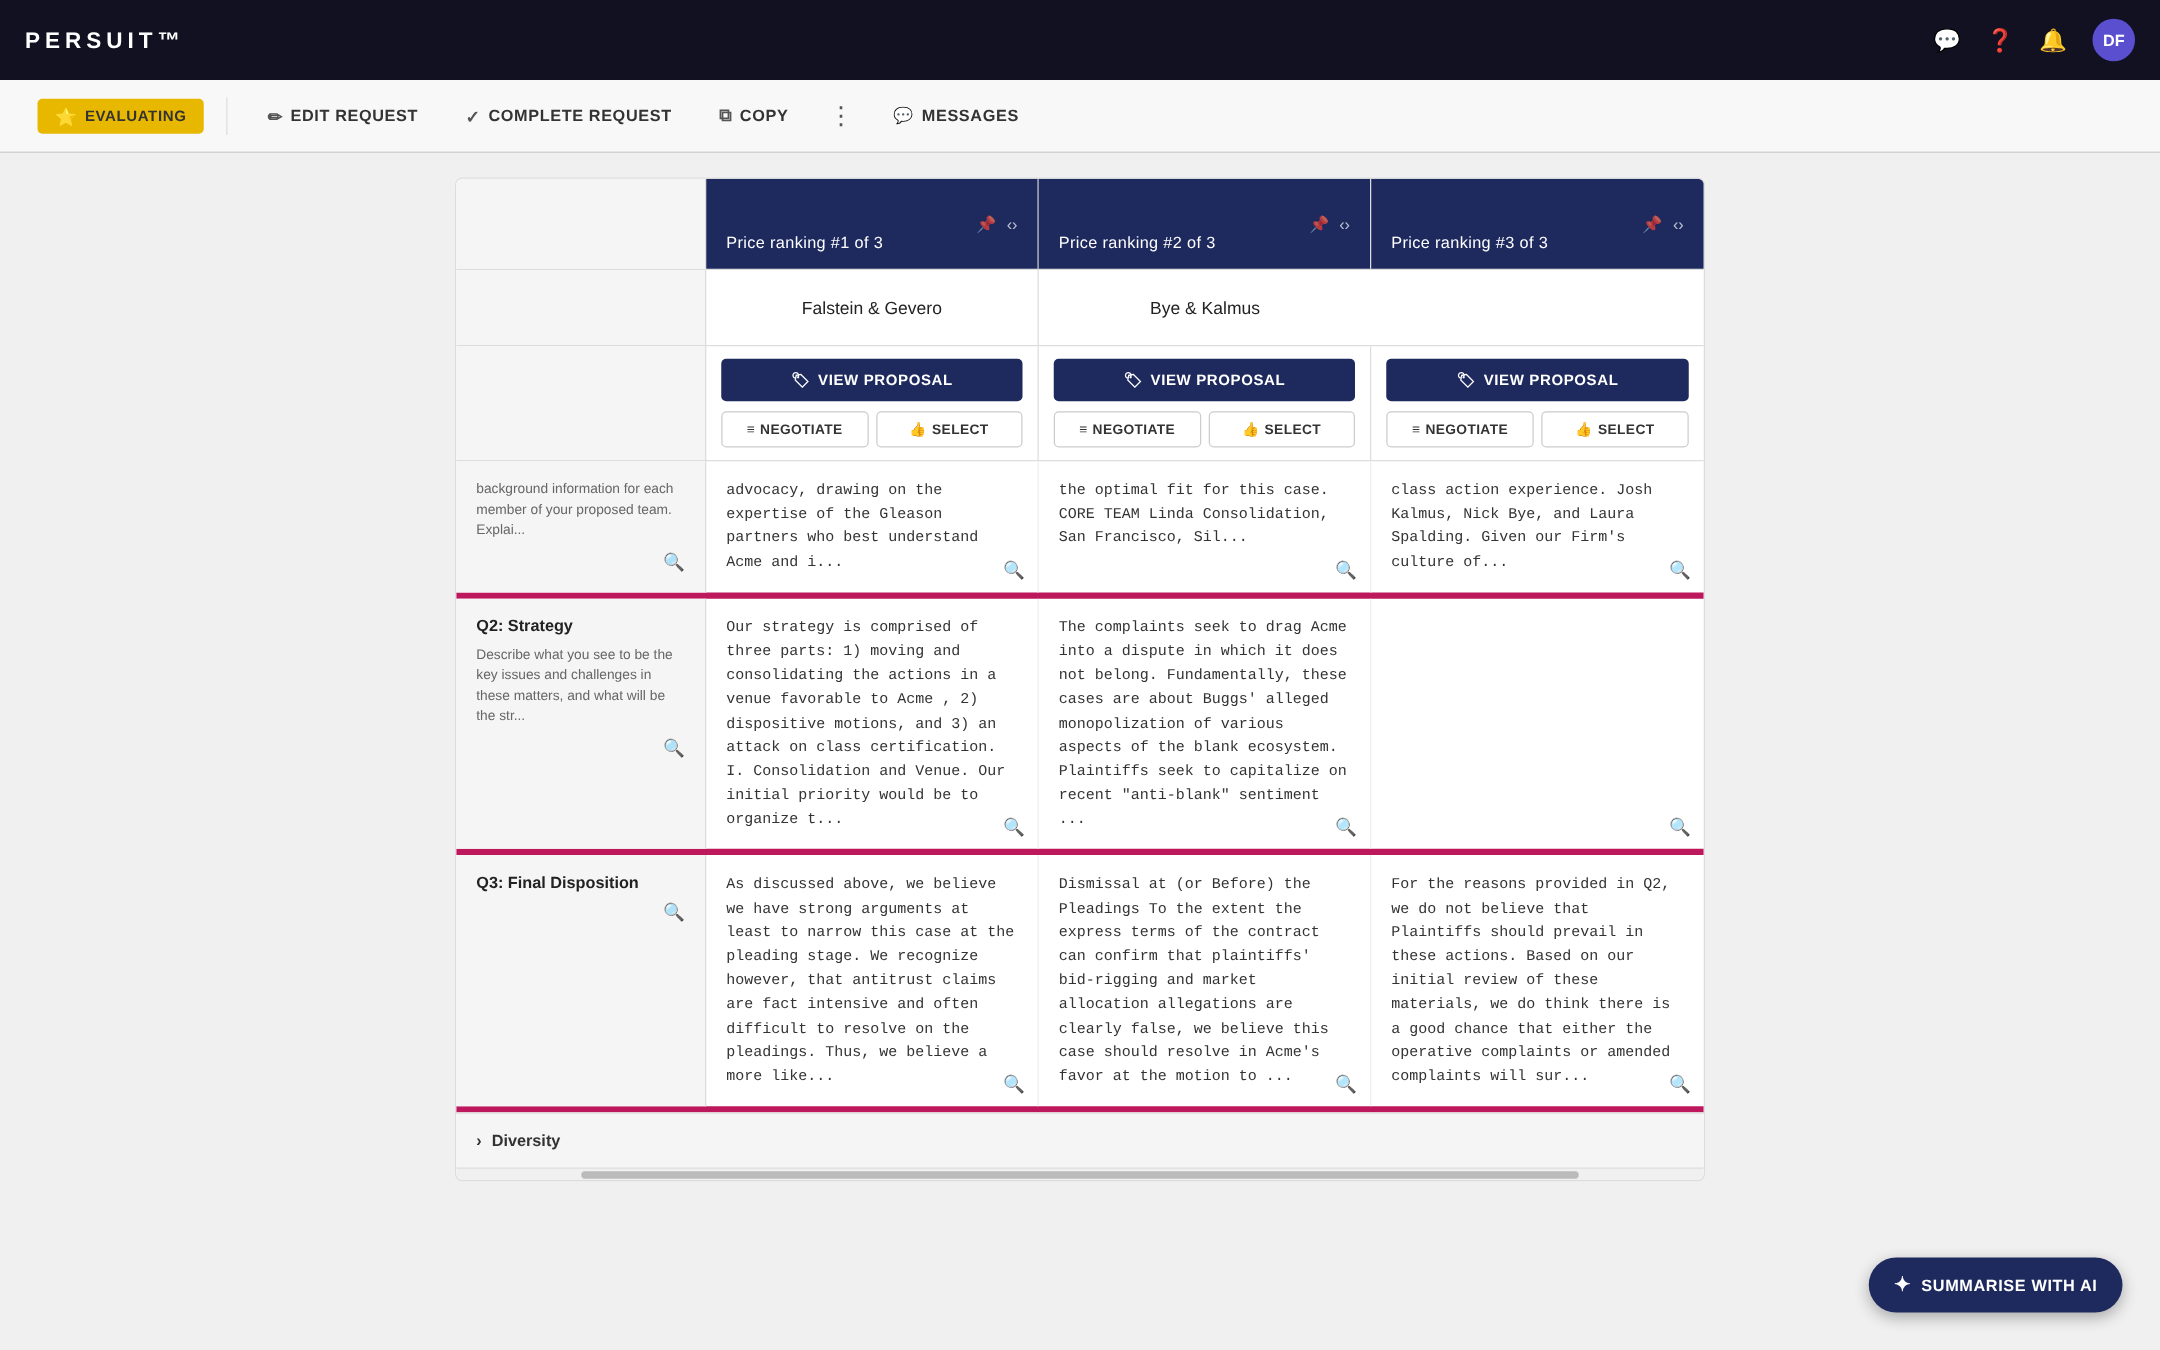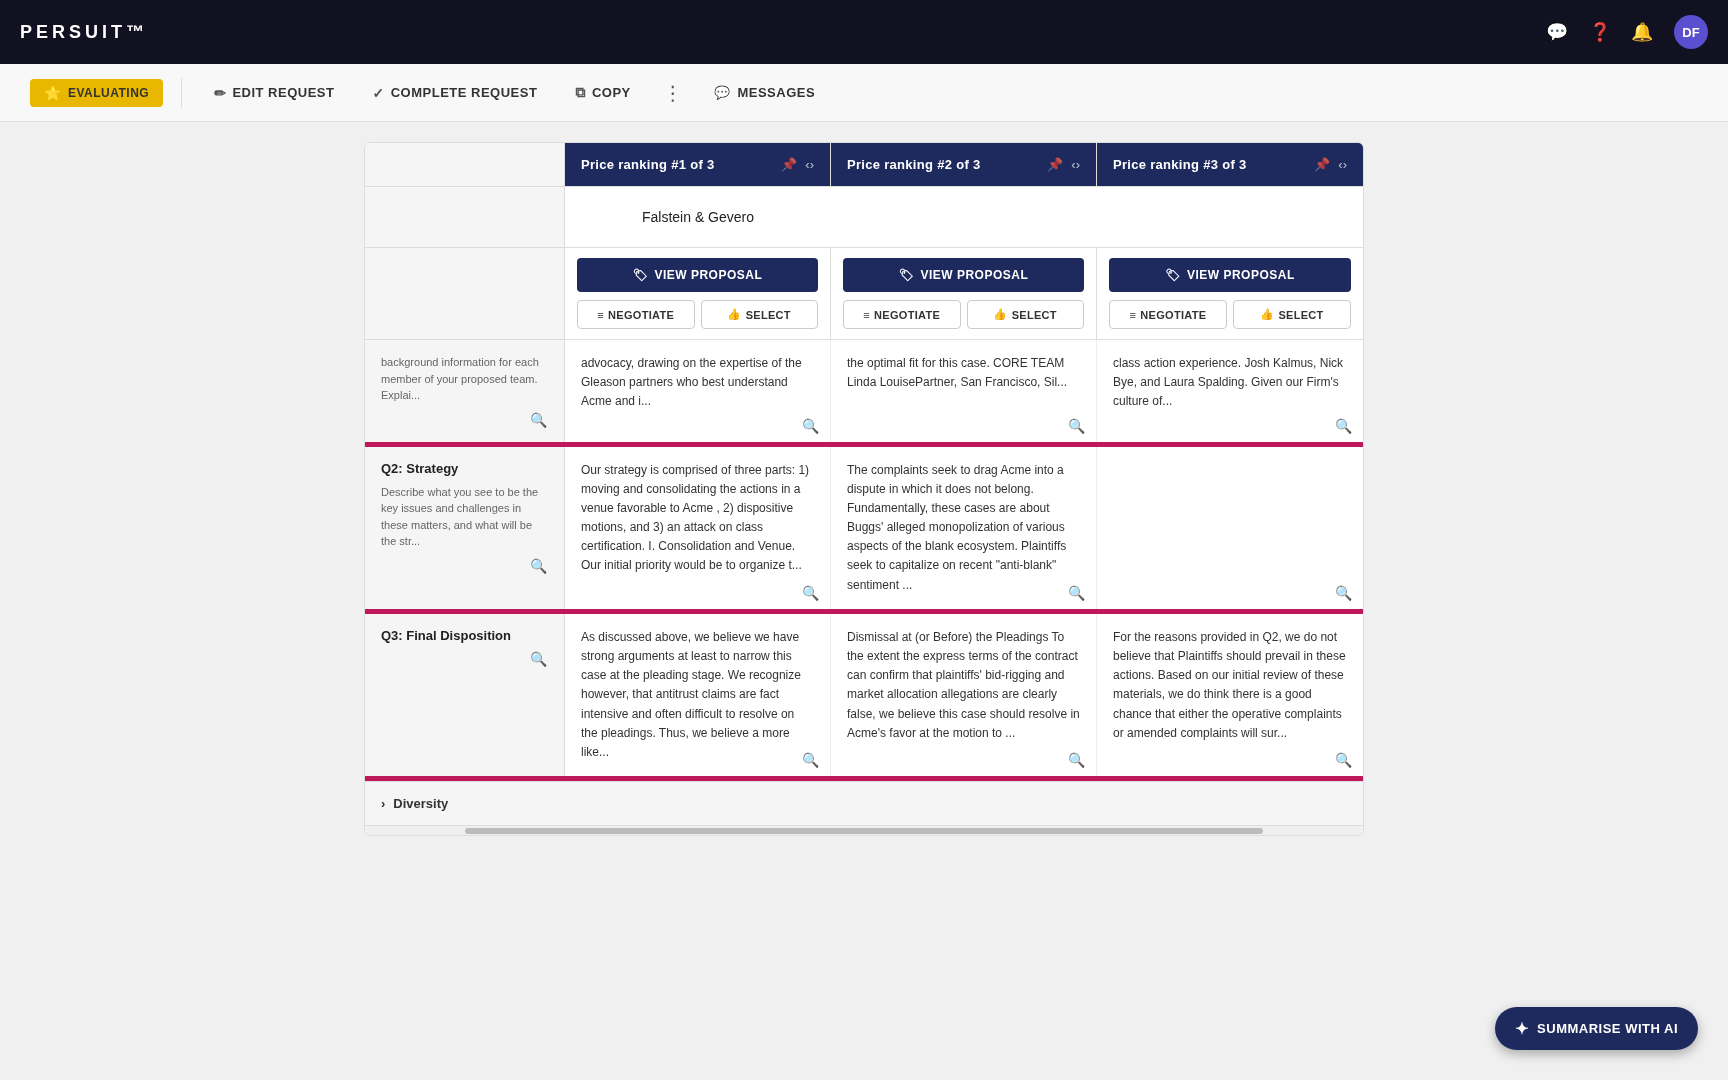--- a/index.html
+++ b/index.html
@@ -132,22 +132,23 @@
       color: white;
       padding: 14px 16px;
       display: flex;
       align-items: center;
       justify-content: space-between;
       border-right: 1px solid #ddd;
     }
     .col-header:last-child { border-right: none; }
     .col-header-title {
       font-size: 13px;
-      font-weight: 700;
+      font-weight: 400;
       letter-spacing: 0.3px;
+      margin-top: 29px;
     }
     .col-header-actions {
       display: flex;
       align-items: center;
       gap: 8px;
     }
     .pin-icon, .nav-icons {
       color: rgba(255,255,255,0.7);
       font-size: 13px;
       cursor: pointer;
@@ -253,20 +254,21 @@
     }
     .row-label-desc {
       font-size: 11px;
       color: #666;
       line-height: 1.5;
     }
     .content-cell {
       padding: 14px 16px;
       border-right: 1px solid #eee;
       position: relative;
+      font-family: Liberation Mono, monospace;
     }
     .content-cell:last-child { border-right: none; }
     .content-text {
       font-size: 12px;
       color: #333;
       line-height: 1.6;
     }
     .zoom-icon {
       position: absolute;
       bottom: 8px;
@@ -413,20 +415,21 @@
         <div class="col-header-actions">
           <span class="pin-icon">📌</span>
           <span class="nav-icons">‹›</span>
         </div>
       </div>
     </div>
 
     <div class="firm-names">
       <div class="firm-name-empty"></div>
       <div class="firm-name-cell">Falstein &amp; Gevero</div>
+      <div class="firm-name-cell">Bye &amp; Kalmus</div>
     </div>
 
     <div class="action-buttons-row">
       <div class="action-buttons-empty"></div>
 
       <div class="action-buttons-cell">
         <button class="view-proposal-btn">
           <span>🏷</span>
           <span>VIEW PROPOSAL</span>
         </button>
@@ -482,21 +485,21 @@
         <div class="row-label-desc">background information for each member of your proposed team. Explai...</div>
         <div class="row-label-zoom">
           <span class="zoom-icon" style="position:static;">🔍</span>
         </div>
       </div>
       <div class="content-cell">
         <div class="content-text">advocacy, drawing on the expertise of the Gleason partners who best understand Acme and i...</div>
         <span class="zoom-icon">🔍</span>
       </div>
       <div class="content-cell">
-        <div class="content-text">the optimal fit for this case.  CORE TEAM  Linda LouisePartner, San Francisco, Sil...</div>
+        <div class="content-text">the optimal fit for this case.  CORE TEAM  Linda Consolidation, San Francisco, Sil...</div>
         <span class="zoom-icon">🔍</span>
       </div>
       <div class="content-cell">
         <div class="content-text">class action experience.  Josh Kalmus, Nick Bye, and Laura Spalding.  Given our Firm's culture of...</div>
         <span class="zoom-icon">🔍</span>
       </div>
     </div>
 
     <div class="content-row">
       <div class="row-label">

